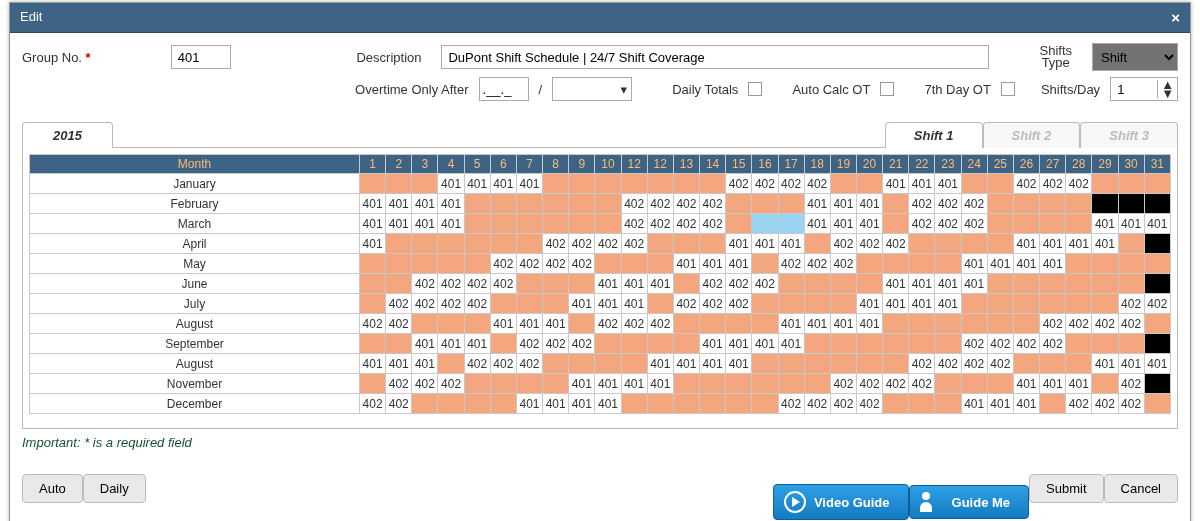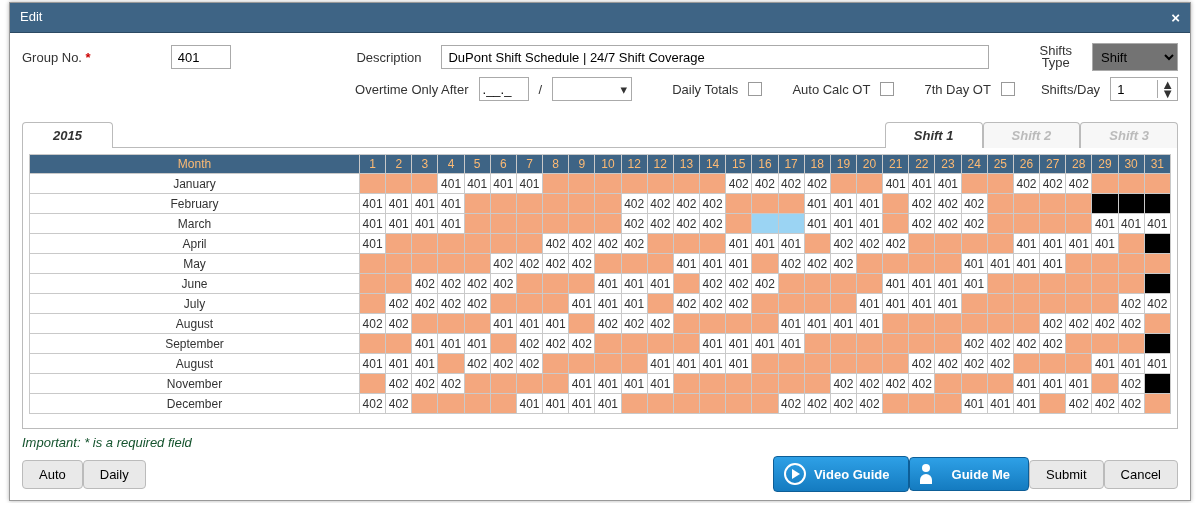--- a/index.html
+++ b/index.html
@@ -32,21 +32,21 @@
 table.grid{border-collapse:collapse;width:100%;}
 table.grid th,table.grid td{border:1px solid #c9c9c9;text-align:center;height:20px;font-size:12px;}
 table.grid th{background:#3e6485;color:#fdba74;font-weight:normal;height:19px;}
 table.grid th.monthhdr{width:330px;}
 td.peach{background:#f4a77e;}
 td.blue{background:#9bd4f3;}
 td.black{background:#000;}
 .note{color:#14532d;font-style:italic;margin-top:6px;}
 .footer{display:flex;align-items:center;padding:6px 0 0;}
 .btn{background:#e9e9e9;border:1px solid #bbb;border-radius:4px;padding:6px 16px;cursor:pointer;font-size:13px;}
-.bluebtn{background:linear-gradient(#2ea0e6,#147bc0);color:#fff;border:1px solid #0d5e97;border-radius:4px;padding:6px 18px 6px 10px;display:flex;align-items:center;gap:8px;font-weight:bold;cursor:pointer;}
+.bluebtn{background:linear-gradient(#2ea0e6,#147bc0);color:#fff;border:1px solid #0d5e97;border-radius:4px;padding:6px 18px 6px 10px;display:flex;align-items:center;gap:8px;font-weight:bold;cursor:pointer;margin-top:28px;}
 .icon-play{width:22px;height:22px;border:2px solid #fff;border-radius:50%;display:flex;align-items:center;justify-content:center;}
 .icon-play::after{content:"";border-left:8px solid #fff;border-top:5px solid transparent;border-bottom:5px solid transparent;margin-left:2px;}
 .icon-people{width:24px;height:20px;position:relative;}
 .icon-people::before,.icon-people::after{content:"";position:absolute;background:#fff;}
 .icon-people::before{width:8px;height:8px;border-radius:50%;left:2px;top:0;}
 .icon-people::after{width:12px;height:10px;border-radius:6px 6px 0 0;left:0;bottom:0;}
 .spacer{flex:1;}
 .row2{display:flex;align-items:center;gap:10px;margin-bottom:20px;flex-wrap:nowrap;}
 </style>
 </head>

